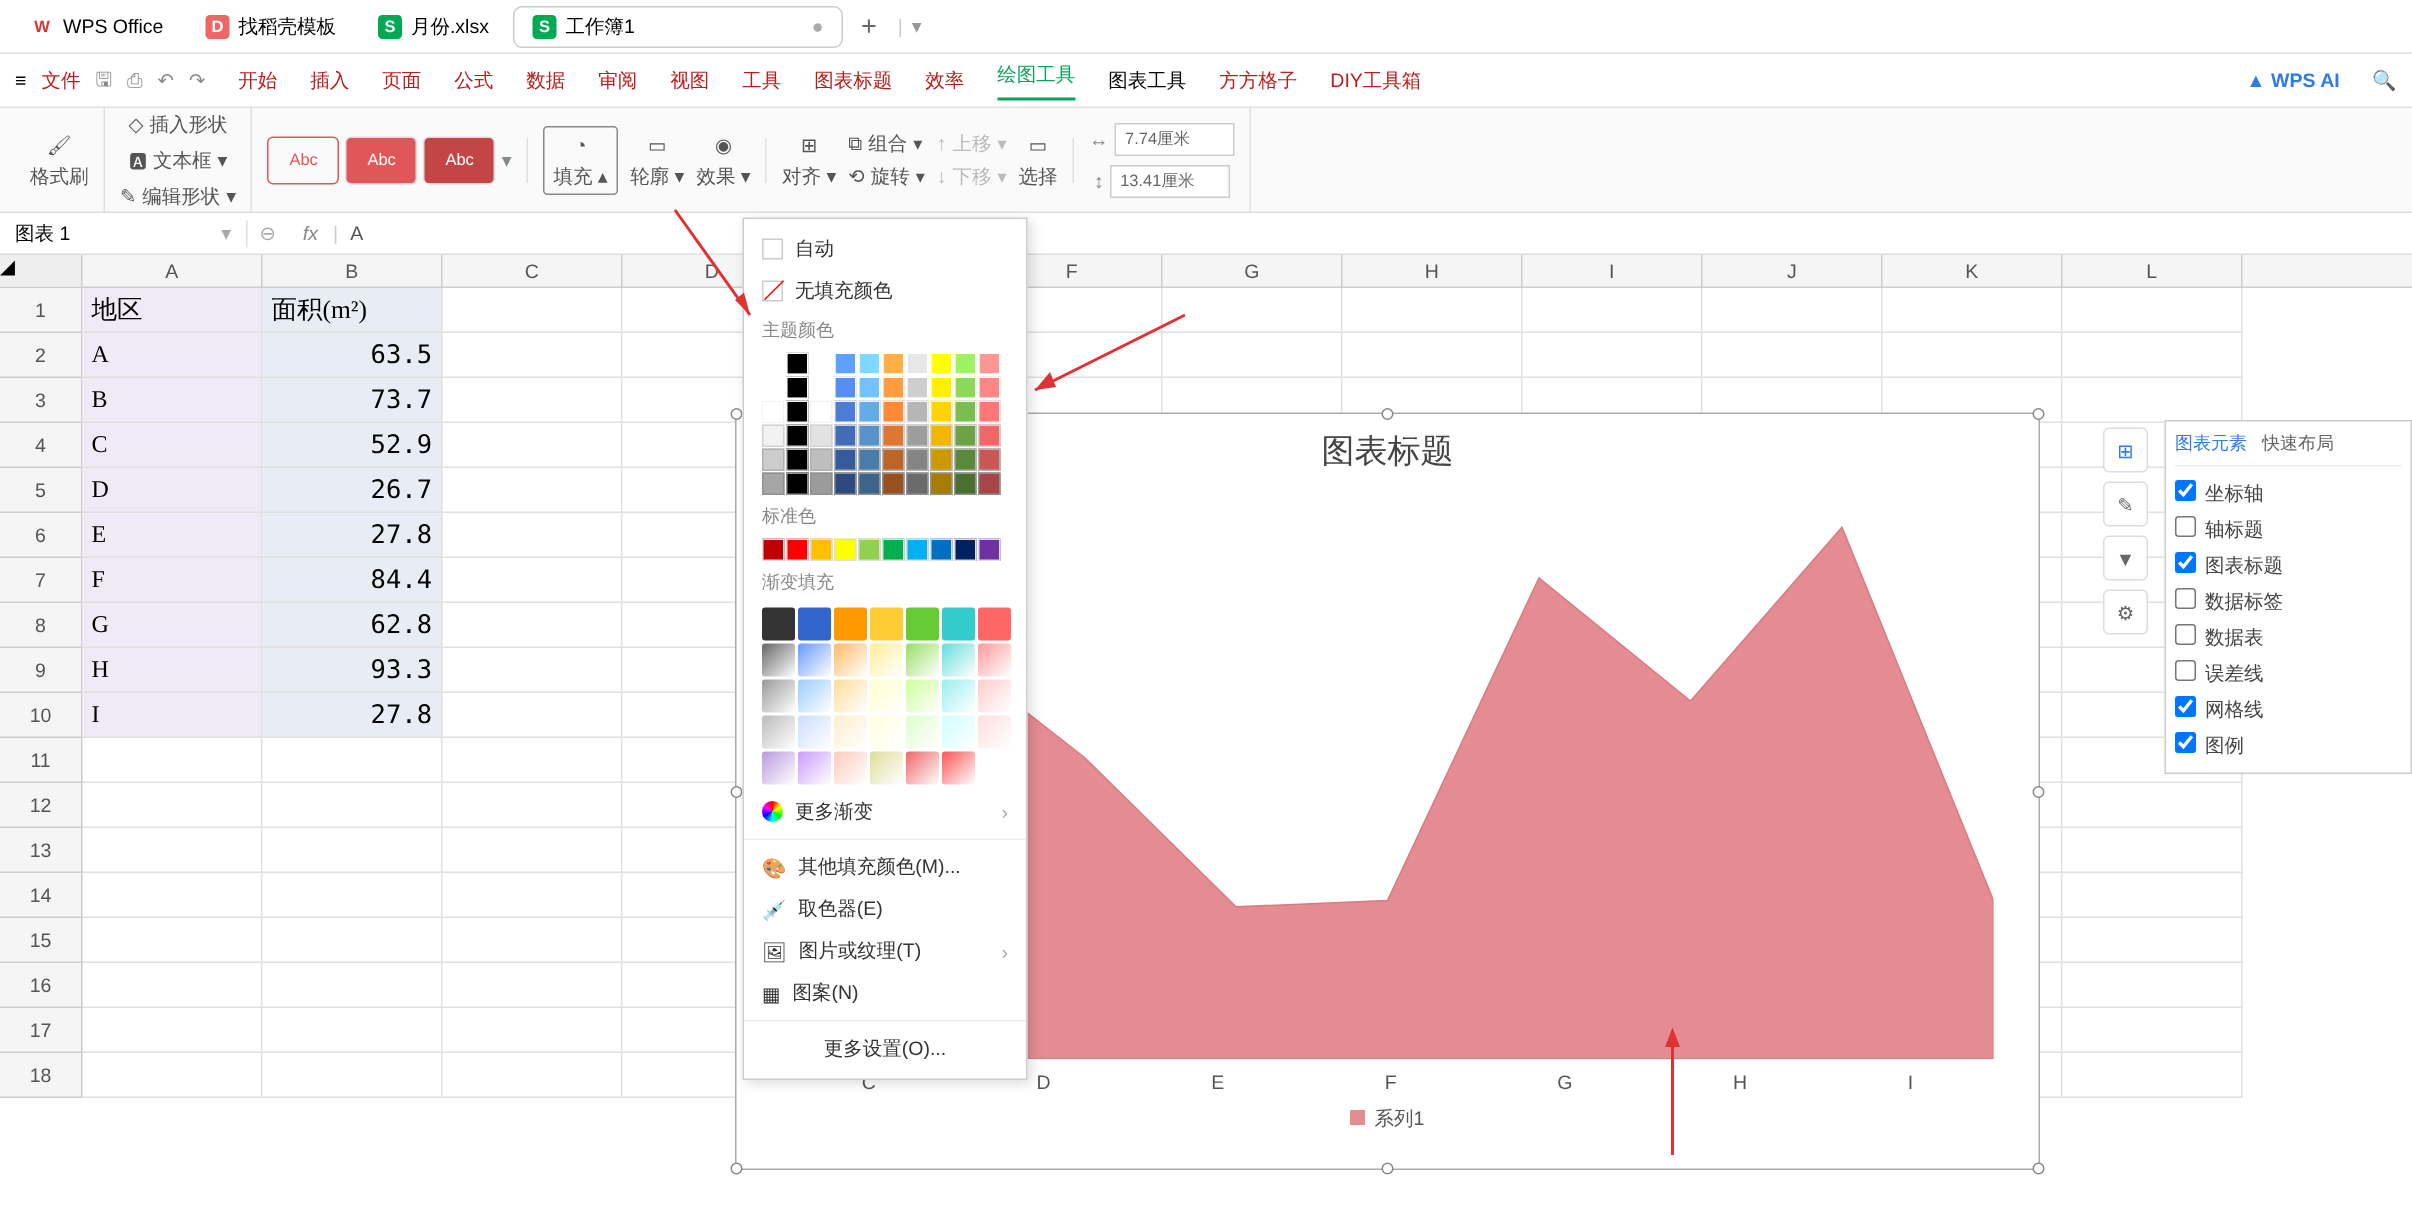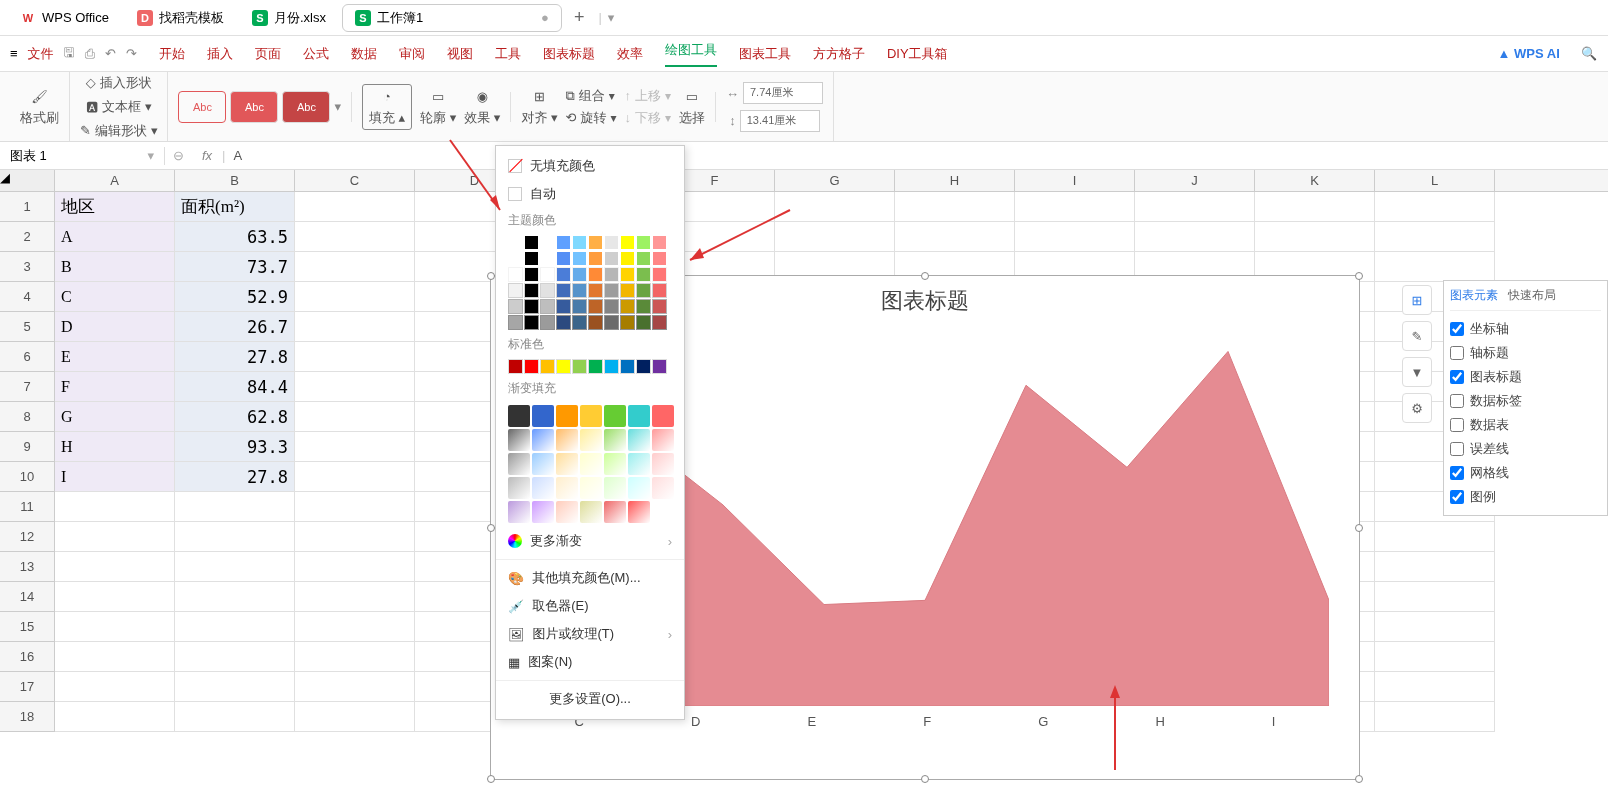--- a/index.html
+++ b/index.html
@@ -10,21 +10,21 @@
 .tab { display: flex; align-items: center; padding: 4px 12px; margin-right: 4px; border-radius: 6px; gap: 6px; }
 .tab.active { background: #fff; border: 1px solid #ccc; }
 .tab-icon { width: 16px; height: 16px; display: inline-flex; align-items: center; justify-content: center; font-size: 11px; font-weight: bold; }
 .tab-add { padding: 4px 8px; color: #666; font-size: 18px; }
 
 
 .menubar { height: 36px; display: flex; align-items: center; padding: 0 10px; gap: 22px; border-bottom: 1px solid #e0e0e0; }
 .menubar-left { display: flex; align-items: center; gap: 10px; }
 .menu-item { color: #b91c1c; cursor: pointer; }
 .menu-item.active-green { color: #0aa35c; border-bottom: 2px solid #0aa35c; padding-bottom: 6px; }
-.menu-item.active-blue { color: #b91c1c; }
+.menu-item.active-blue { color: #000000; }
 .wps-ai { color: #2f7ce8; font-weight: bold; }
 
 
 .ribbon { height: 70px; display: flex; align-items: center; padding: 0 10px; border-bottom: 1px solid #ddd; background: #fafafa; }
 .ribbon-group { display: flex; flex-direction: column; align-items: center; padding: 0 10px; border-right: 1px solid #e0e0e0; height: 100%; justify-content: center; gap: 2px; }
 .ribbon-group.row { flex-direction: row; gap: 8px; }
 .ribbon-btn { display: flex; flex-direction: column; align-items: center; gap: 2px; color: #555; }
 .ribbon-btn-small { display: flex; align-items: center; gap: 4px; color: #555; font-size: 12px; }
 .ribbon-icon { width: 20px; height: 20px; display: flex; align-items: center; justify-content: center; }
 .style-preview { width: 48px; height: 32px; border: 1px solid #ddd; border-radius: 4px; display: flex; align-items: center; justify-content: center; font-size: 11px; }
@@ -70,21 +70,21 @@
 .chart-plot { position: relative; height: 380px; margin: 0 30px; }
 .chart-x { display: flex; justify-content: space-around; padding: 8px 30px 0; color: #555; }
 .chart-legend { text-align: center; padding: 8px; color: #555; }
 .legend-sq { display: inline-block; width: 10px; height: 10px; background: #e58b92; margin-right: 6px; }
 
 
 .side-panel { position: absolute; right: 0; top: 280px; width: 165px; border: 1px solid #ccc; background: #fff; padding: 6px; }
 .sp-tabs { display: flex; gap: 10px; border-bottom: 1px solid #eee; padding-bottom: 6px; margin-bottom: 6px; }
 .sp-tab { font-size: 12px; color: #666; }
 .sp-tab.active { color: #2f7ce8; }
-.sp-item { display: flex; align-items: center; gap: 6px; padding: 3px 0; font-size: 12px; color: #444; }
+.sp-item { display: flex; align-items: flex-start; gap: 6px; padding: 3px 0; font-size: 12px; color: #444; }
 .sp-item input { width: 14px; height: 14px; }
 
 .side-icons { position: absolute; right: 172px; top: 285px; width: 34px; display: flex; flex-direction: column; gap: 6px; }
 .side-icon { width: 30px; height: 30px; border: 1px solid #ddd; border-radius: 4px; display: flex; align-items: center; justify-content: center; color: #666; background: #fff; }
 
 
 .arrow { position: absolute; z-index: 200; }
 </style>
 </head>
 <body>
@@ -512,28 +512,28 @@
         <div class="cell"></div>
         <div class="cell"></div>
         <div class="cell"></div>
         <div class="cell"></div>
       </div>
     </div>
 </div>
 
 <div class="fill-dropdown">
   <div class="fd-item">
+      <span style="width:14px;height:14px;border:1px solid #ccc"></span>
+      <span>自动</span>
+    </div>
+  <div class="fd-item">
       <span style="width:14px;height:14px;border:1px solid #ccc;position:relative">
         <span style="position:absolute;left:-2px;top:5px;width:18px;height:1px;background:red;transform:rotate(-45deg)"></span>
       </span>
       <span>无填充颜色</span>
-    </div>
-  <div class="fd-item">
-      <span style="width:14px;height:14px;border:1px solid #ccc"></span>
-      <span>自动</span>
     </div>
   <div class="fd-label">主题颜色</div>
   <div class="color-grid" id="theme-colors">
       <div class="color-sw" style="background: rgb(255, 255, 255); filter: brightness(1.4);"></div>
       <div class="color-sw" style="background: rgb(0, 0, 0); filter: brightness(1.4);"></div>
       <div class="color-sw" style="background: rgb(238, 238, 238); filter: brightness(1.4);"></div>
       <div class="color-sw" style="background: rgb(68, 114, 196); filter: brightness(1.4);"></div>
       <div class="color-sw" style="background: rgb(91, 155, 213); filter: brightness(1.4);"></div>
       <div class="color-sw" style="background: rgb(237, 125, 49); filter: brightness(1.4);"></div>
       <div class="color-sw" style="background: rgb(165, 165, 165); filter: brightness(1.4);"></div>
@@ -687,20 +687,21 @@
   </div>
   <div class="chart-x">
     <span>C</span>
       <span>D</span>
       <span>E</span>
       <span>F</span>
       <span>G</span>
       <span>H</span>
       <span>I</span>
   </div>
+  <div class="chart-legend"><span class="legend-sq"></span><span>系列1</span></div>
 </div>
 
 <div class="side-icons">
   <div class="side-icon" style="color:#2f7ce8">⊞</div>
   <div class="side-icon">✎</div>
   <div class="side-icon">▼</div>
   <div class="side-icon">⚙</div>
 </div>
 
 <div class="side-panel">

